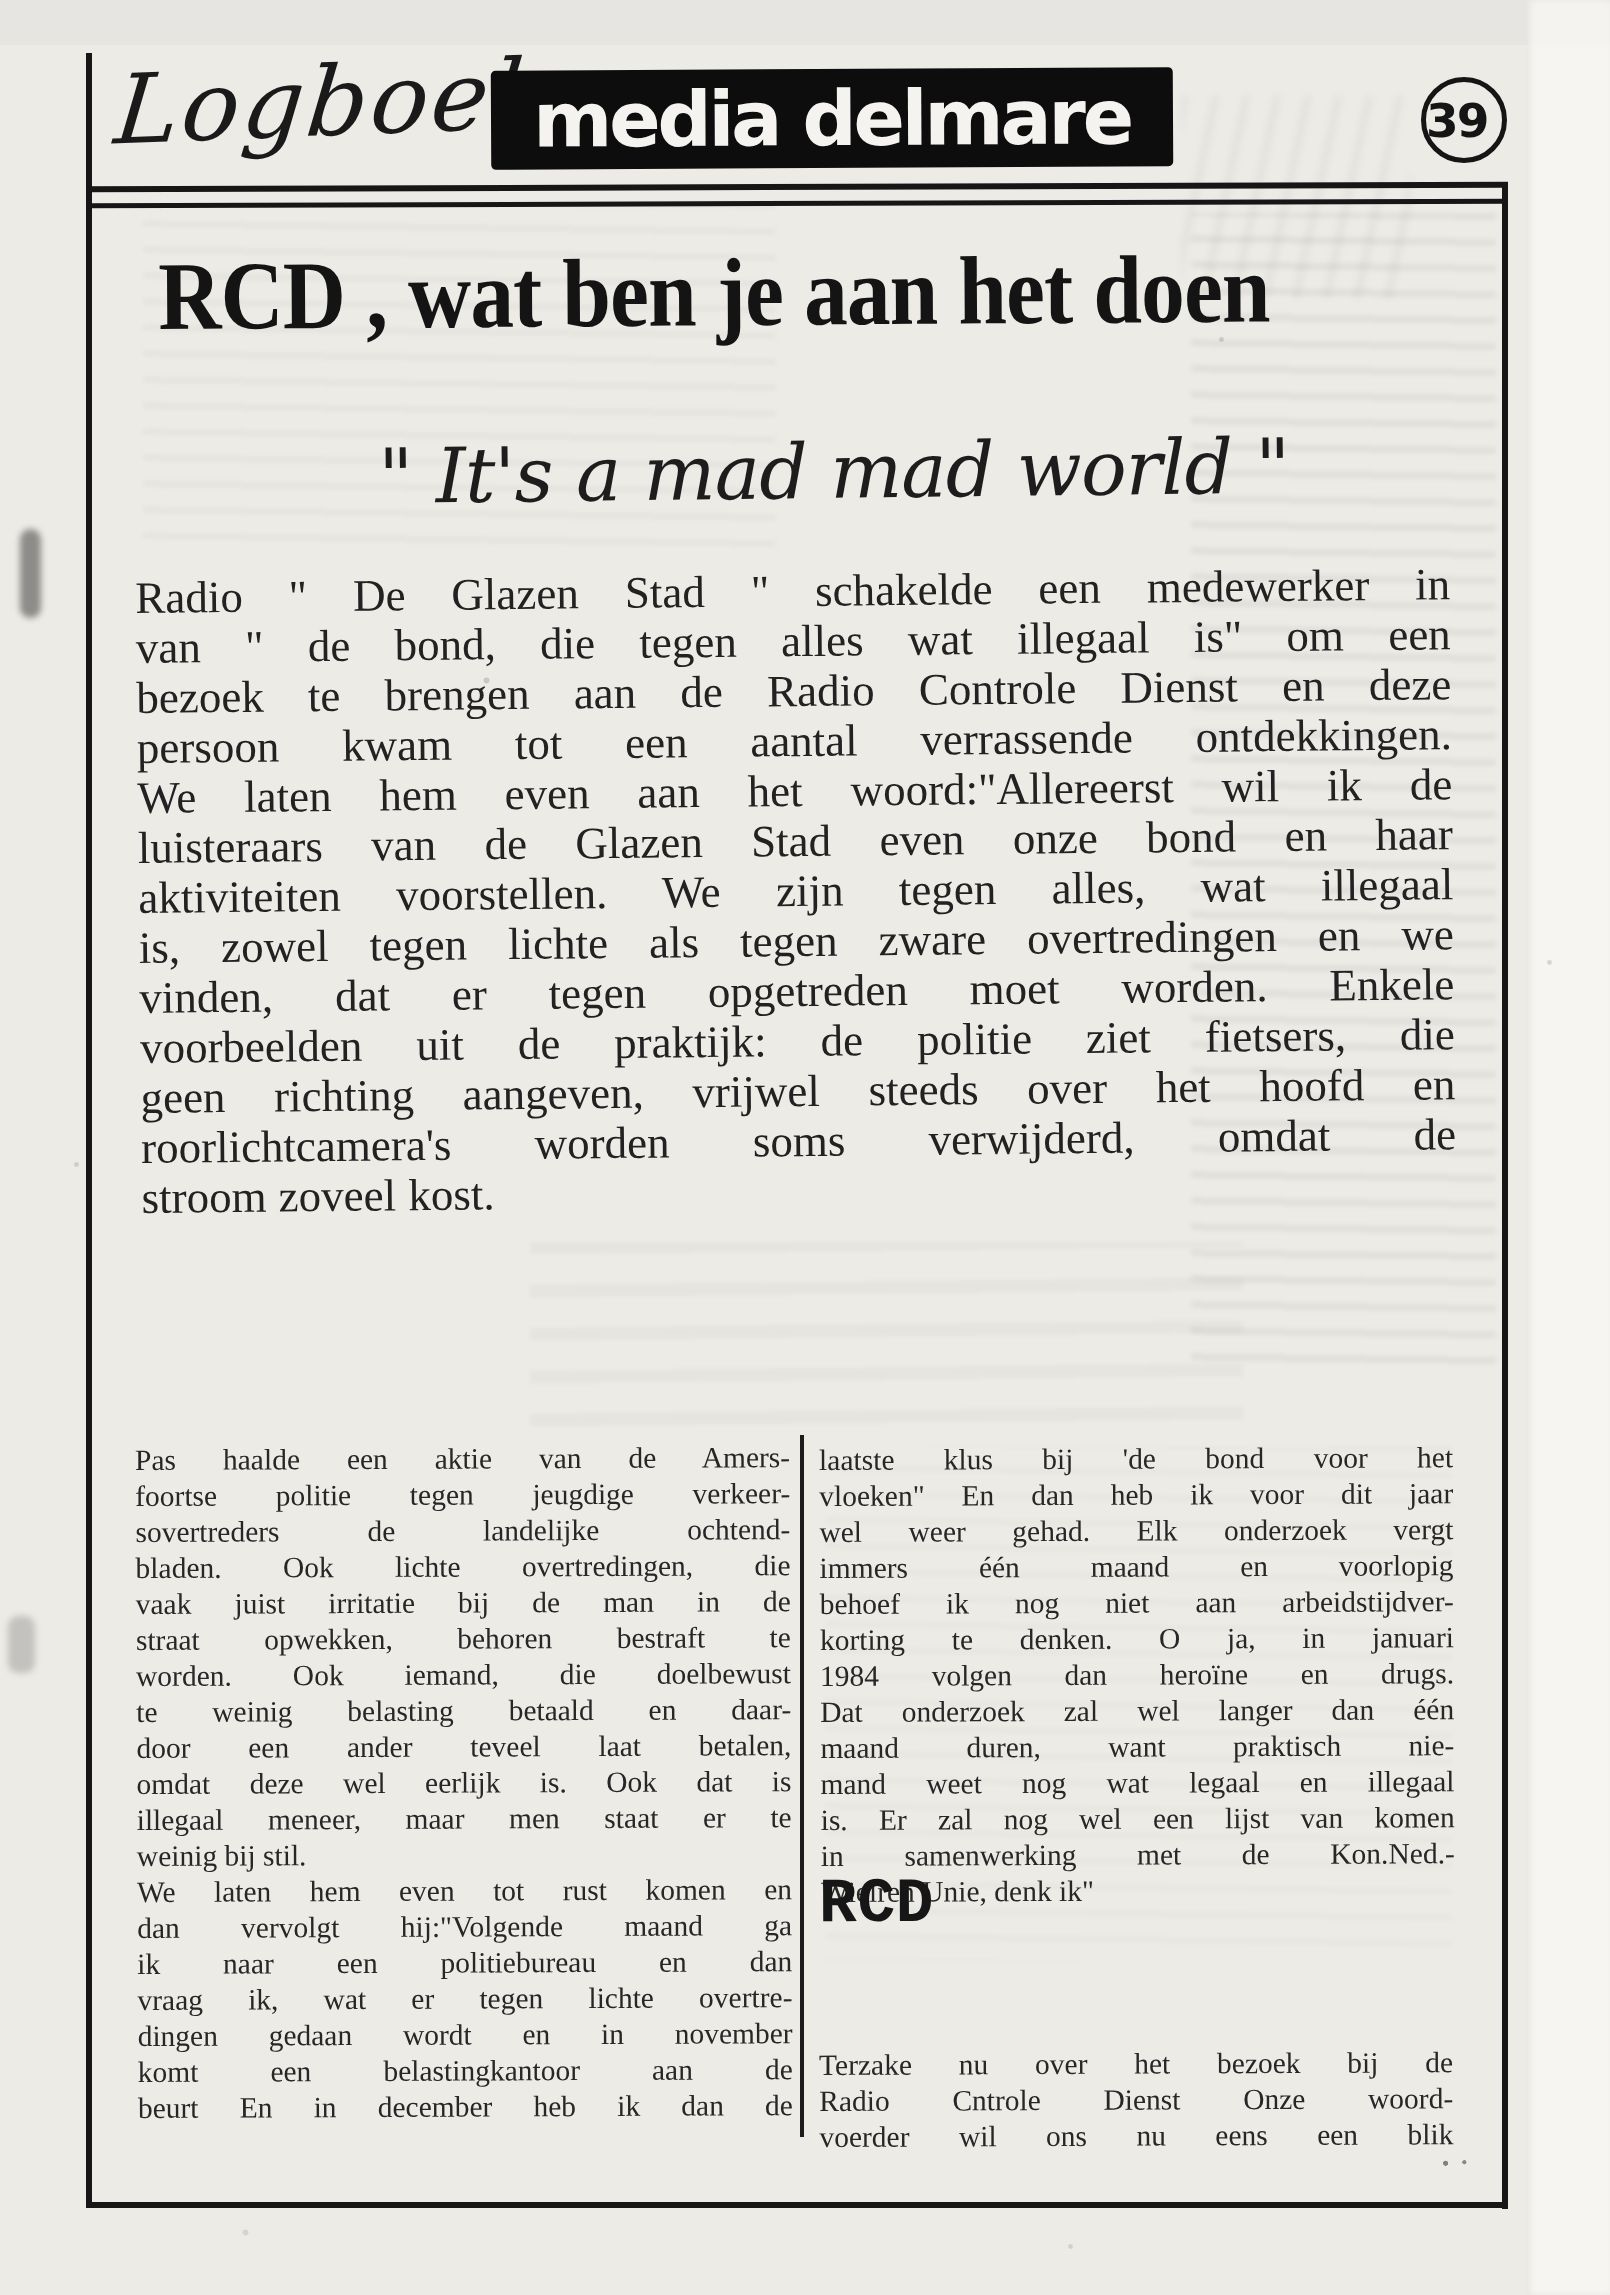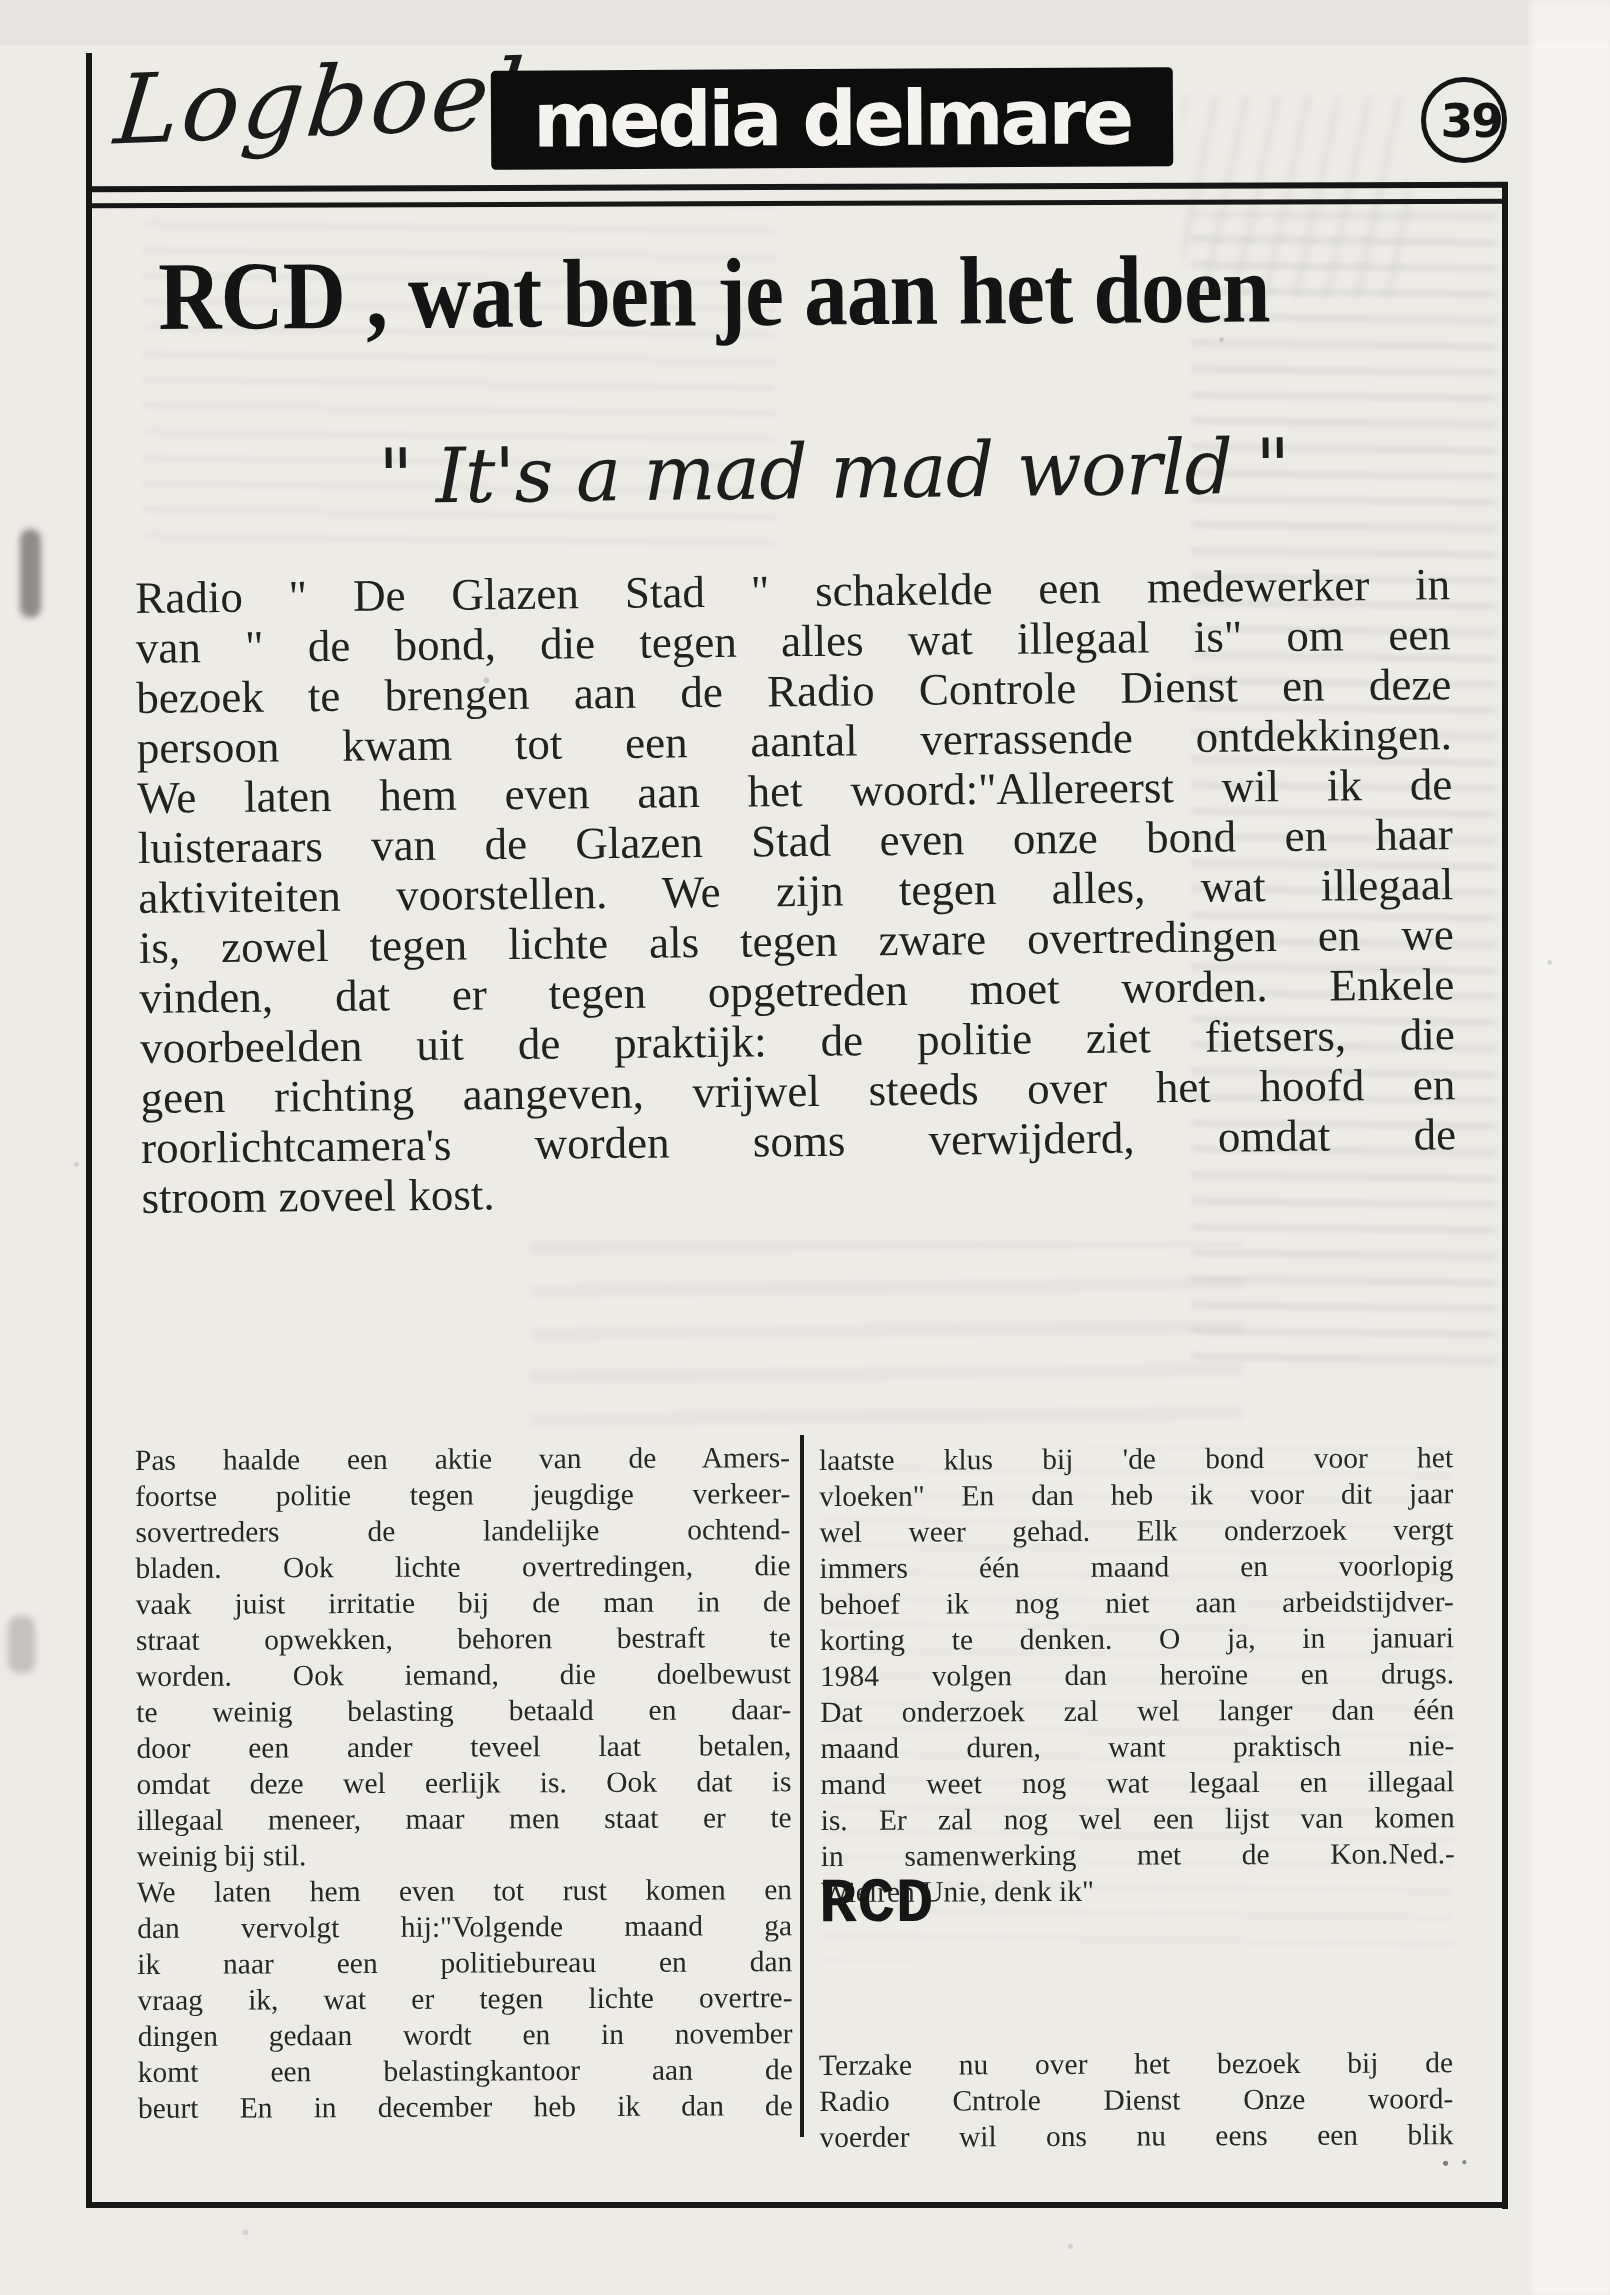--- a/index.html
+++ b/index.html
@@ -44,21 +44,21 @@
 
   
   .script-title{left:121px;top:60px;font-size:96px;line-height:1.05;font-style:italic;
        font-family:"DejaVu Serif",serif;letter-spacing:2.8px;color:#1a1a1a;
        transform:rotate(-2.2deg) skewX(-8deg);transform-origin:left top;}
   .brand-box{left:491px;top:69px;width:682px;height:99px;background:var(--brand_box,#0d0d0d);
        border-radius:4.7px;display:flex;align-items:center;justify-content:center;transform:rotate(-.3deg);}
   .brand-text{font-family:"DejaVu Sans",sans-serif;font-weight:800;font-size:76px;letter-spacing:-3.3px;
        color:var(--brand_text,#f5f3ef);white-space:nowrap;}
   .page-circle{left:1421px;top:77px;width:76px;height:76px;border:5.2px solid #151515;border-radius:50%;
-       display:flex;align-items:center;justify-content:flex-end;background:transparent;}
+       display:flex;align-items:center;justify-content:flex-start;background:transparent;}
   .page-circle span{font-family:"DejaVu Sans",sans-serif;font-weight:800;font-size:47px;color:#151515;letter-spacing:-1.9px;}
 
   
   .headline{left:158px;top:248px;font-size:97px;line-height:1;font-weight:700;color:#141414;
        font-family:"Liberation Serif",serif;letter-spacing:-0.9px;white-space:nowrap;
        transform:scaleX(.90) rotate(-.35deg);transform-origin:left top;}
   .subtitle{left:378px;top:435px;font-size:76px;line-height:1.1;font-style:italic;color:#1d1d1d;
        font-family:"DejaVu Serif",serif;white-space:nowrap;letter-spacing:-0.9px;
        transform:rotate(-.65deg);transform-origin:left top;}
 

